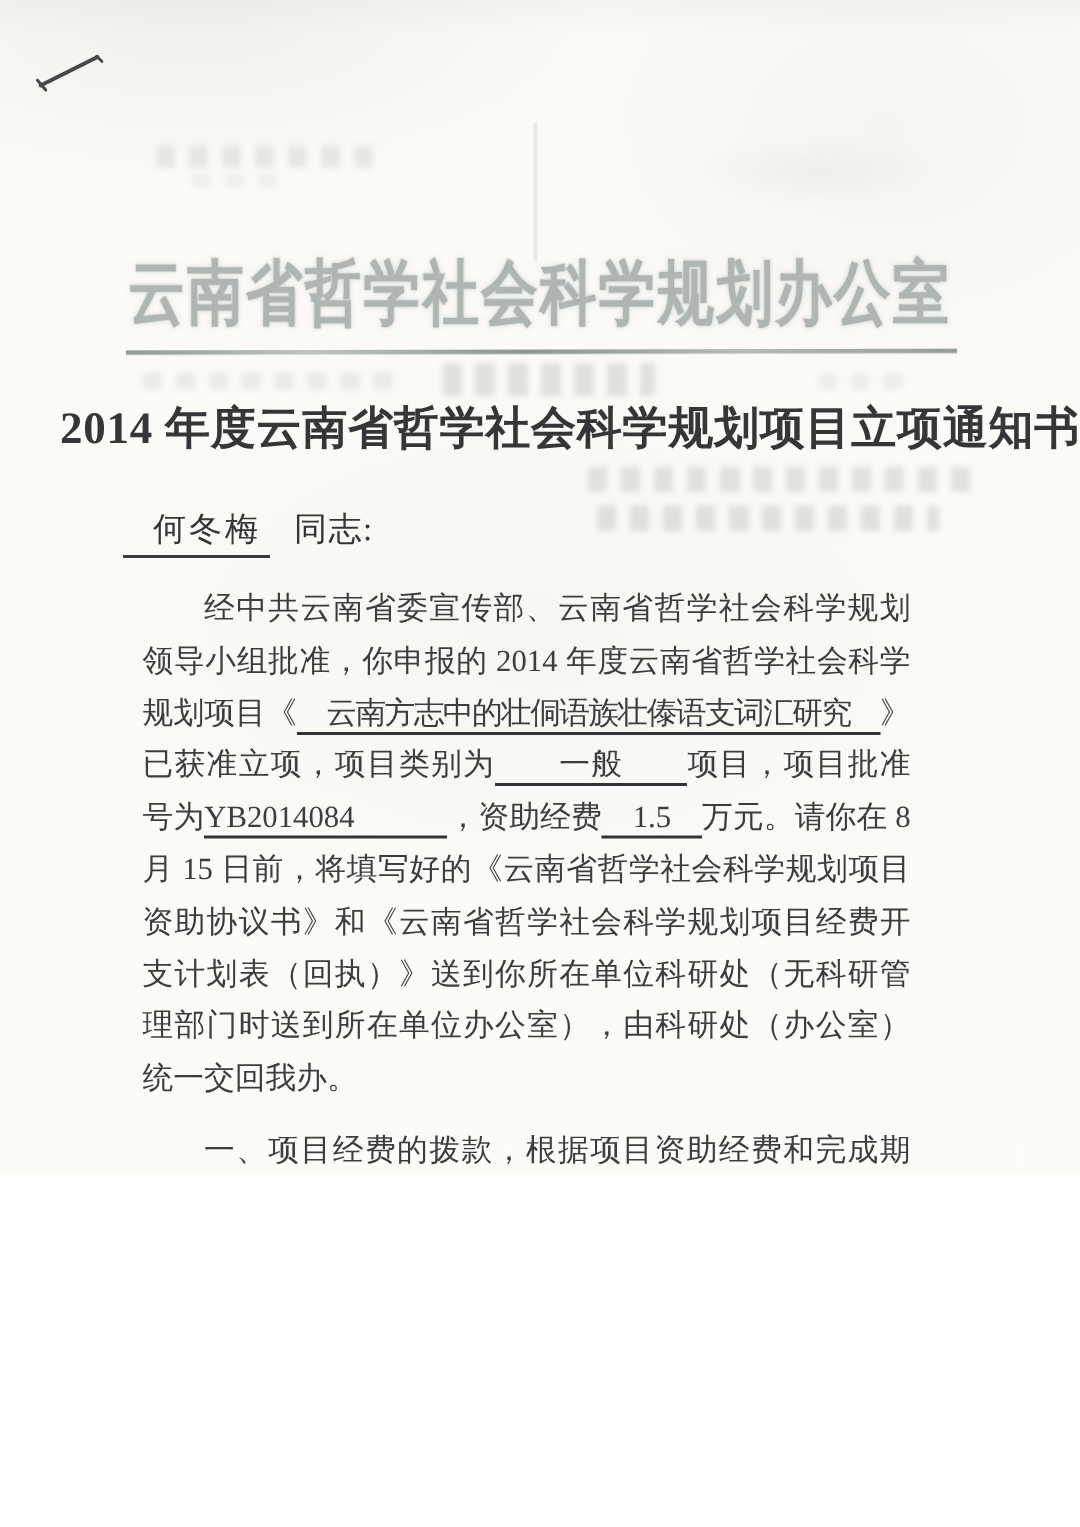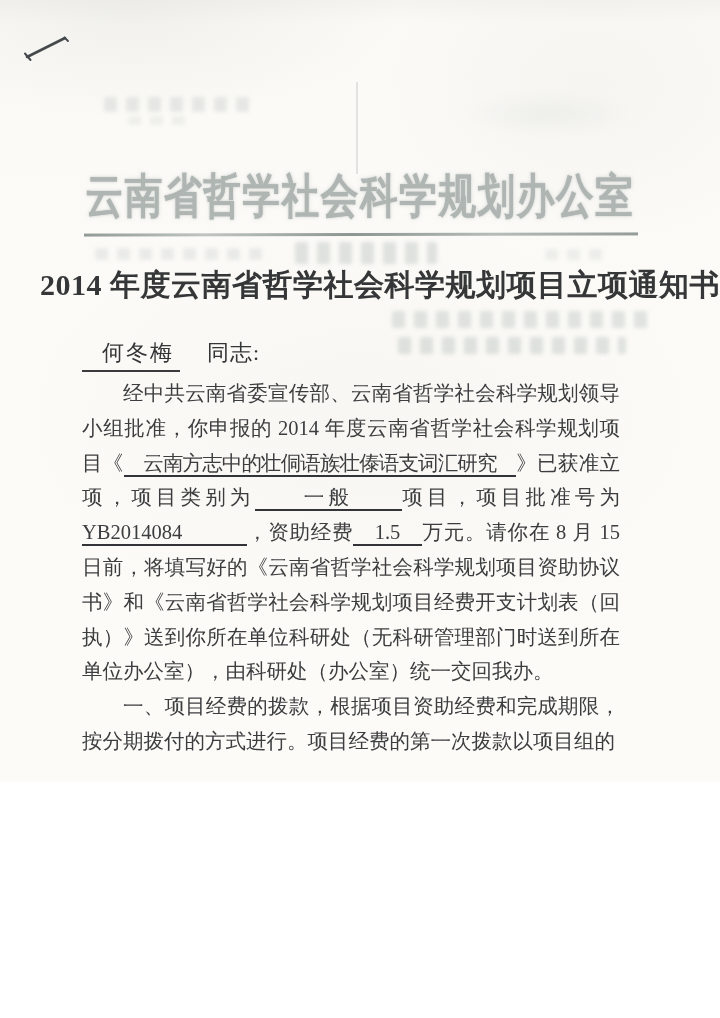--- a/index.html
+++ b/index.html
@@ -53,28 +53,28 @@
   }
 
   .doc-title {
     position:absolute; top:265px; left:0; width:720px; text-align:right;
     font-size:30px; font-weight:700; letter-spacing:.5px; color:#353637;
   }
 
   .salutation { position:absolute; top:338px; left:82px; font-size:22px; color:#343537; }
   .recipient { display:inline-block; border-bottom:2px solid #3a3b3d;
     padding:0 6px 2px 20px; letter-spacing:2px; }
-  .honorific { margin-left:27px; letter-spacing:1px; }
+  .honorific { margin-left:16px; letter-spacing:1px; }
 
   .body-text {
     position:absolute; top:376px; left:82px; width:538px;
     font-size:20.5px; line-height:34.8px; color:#3c3d3f;
     text-align:justify;
   }
-  .body-text p { text-indent:2em; margin:0; }
+  .body-text p { text-indent:2em; margin:13px; }
   .blank { border-bottom:2px solid #333437; padding-bottom:1px; }
   .blank-title { letter-spacing:-1.2px; }
 
   .page-number { position:absolute; top:942px; left:0; width:710px;
     text-align:center; font-size:13px; color:#5a5a58; }
 </style>
 </head>
 <body>
 
 <div class="page">

